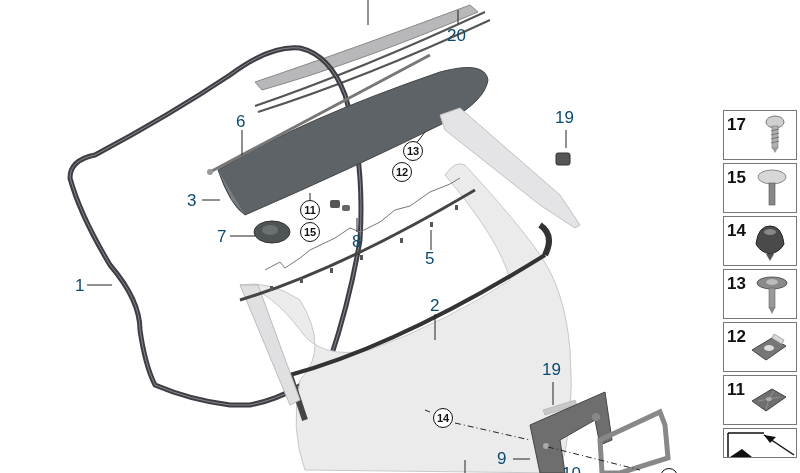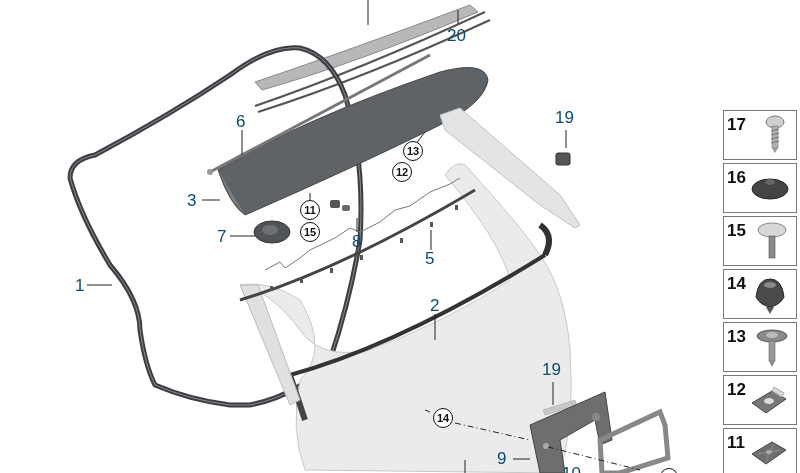--- a/index.html
+++ b/index.html
@@ -131,27 +131,20 @@
       <g stroke="#666" stroke-width="0.8">
           <line x1="11" y1="17" x2="19" y2="15"></line>
           <line x1="11" y1="21" x2="19" y2="19"></line>
           <line x1="11" y1="25" x2="19" y2="23"></line>
           <line x1="11" y1="29" x2="19" y2="27"></line>
         </g>
       <path d="M12,34 L15,39 L18,34 Z" fill="#999"></path>
     </svg>
   </div>
   <div class="legend-cell">
-    <span class="num">16</span>
-    <svg width="40" height="40" viewBox="0 0 40 40">
-      <ellipse cx="20" cy="22" rx="18" ry="10" fill="#444" stroke="#222"></ellipse>
-      <ellipse cx="20" cy="15" rx="5" ry="3" fill="#666"></ellipse>
-    </svg>
-  </div>
-  <div class="legend-cell">
     <span class="num">15</span>
     <svg width="36" height="40" viewBox="0 0 36 40">
       <ellipse cx="18" cy="10" rx="14" ry="7" fill="#d7d7d7" stroke="#888"></ellipse>
       <rect x="15" y="16" width="6" height="22" fill="#888" stroke="#555" stroke-width="0.6"></rect>
     </svg>
   </div>
   <div class="legend-cell">
     <span class="num">14</span>
     <svg width="40" height="42" viewBox="0 0 40 42">
       <path d="M6,24 Q8,6 20,6 Q32,6 34,24 Q30,32 20,34 Q10,32 6,24 Z" fill="#4a4a4a" stroke="#222"></path>

